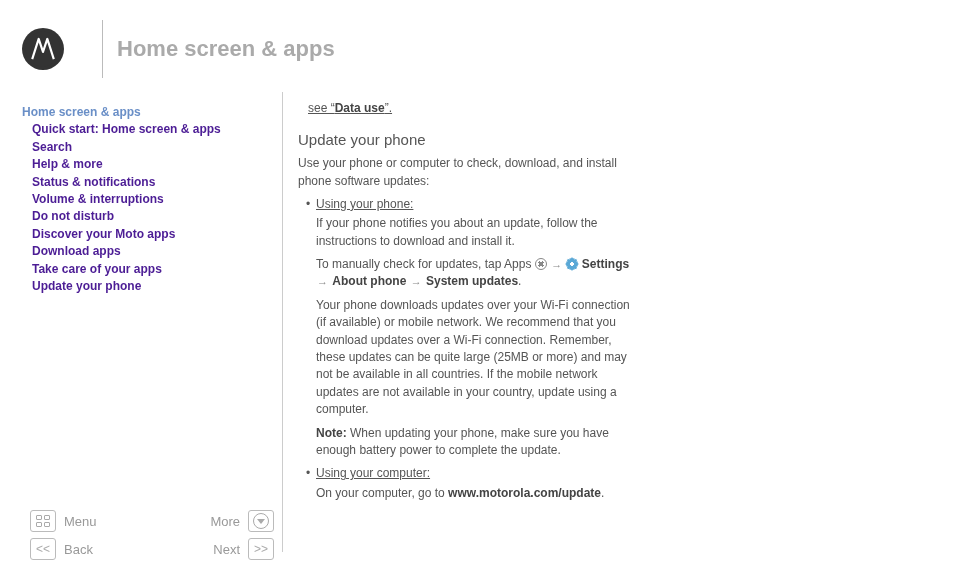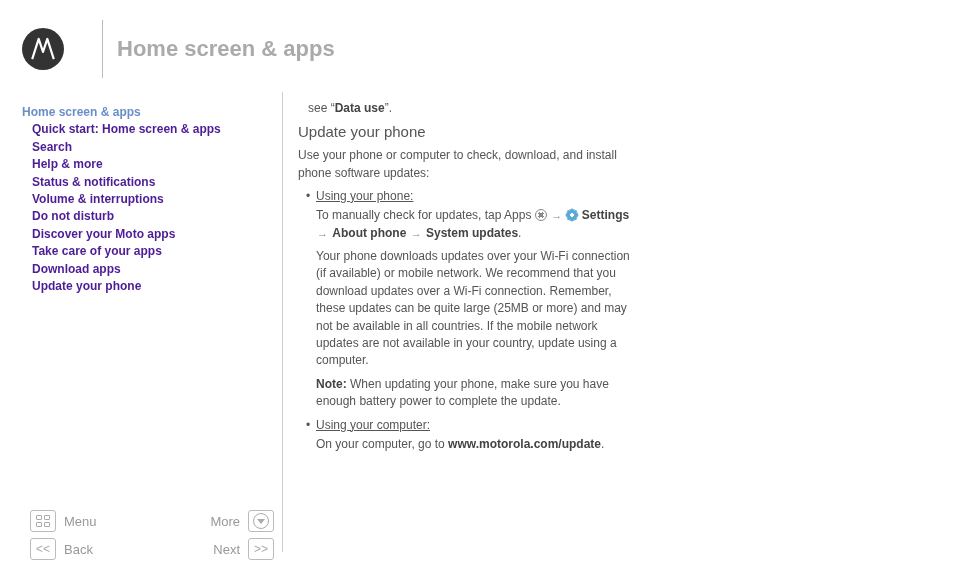--- a/index.html
+++ b/index.html
@@ -61,21 +61,21 @@
   }
   .content {
     position: absolute;
     top: 100px;
     left: 298px;
     width: 340px;
     font-size: 12px;
     line-height: 1.45;
     color: #555;
   }
-  .content .carry { padding-left: 10px; margin-bottom: 4px;}
+  .content .carry { padding-left: 10px; margin-bottom: 12px; text-decoration: underline;}
   .content h3 { font-size: 15px; color:#555; font-weight: normal; margin: 4px 0 4px 0;}
   .content p.intro { margin-bottom: 6px; }
   .content ul { list-style: none; padding-left: 0;}
   .content li { position: relative; padding-left: 18px; margin-bottom: 2px; text-decoration: underline;}
   .content li::before { content: "•"; position:absolute; left:8px; top:0; color:#555;}
   .content .ipara { padding-left: 18px; margin-bottom: 6px;}
   .apps-icon, .gear-icon {
     display:inline-block; width:12px; height:12px; vertical-align:middle;
     border:1px solid #888; border-radius:50%; position:relative; top:-1px;
   }
@@ -153,36 +153,37 @@
 
 <div class="sidebar">
   <div class="nav-head">Home screen &amp; apps</div>
   <a class="nav-sub">Quick start: Home screen &amp; apps</a>
   <a class="nav-sub">Search</a>
   <a class="nav-sub">Help &amp; more</a>
   <a class="nav-sub">Status &amp; notifications</a>
   <a class="nav-sub">Volume &amp; interruptions</a>
   <a class="nav-sub">Do not disturb</a>
   <a class="nav-sub">Discover your Moto apps</a>
+  <a class="nav-sub">Download apps</a>
   <a class="nav-sub">Take care of your apps</a>
-  <a class="nav-sub">Download apps</a>
   <a class="nav-sub">Update your phone</a>
 </div>
 
 <div class="vdivider"></div>
 
 <div class="content">
   <div class="carry">
     <span>see “</span><b>Data use</b><span>”.</span>
   </div>
   <h3>Update your phone</h3>
   <p class="intro">Use your phone or computer to check, download, and install phone software updates:</p>
   <ul>
     <li>Using your phone:</li>
   </ul>
+  <p class="ipara">If your phone notifies you about an update, follow the instructions to download and install it.</p>
   <p class="ipara">
     <span>To manually check for updates, tap Apps </span><span class="apps-icon"></span>
     <span class="arrow">→</span>
     <span class="gear-icon"></span>
     <b>Settings</b>
     <span class="arrow">→</span>
     <b>About phone</b>
     <span class="arrow">→</span>
     <b>System updates</b>.
   </p>

